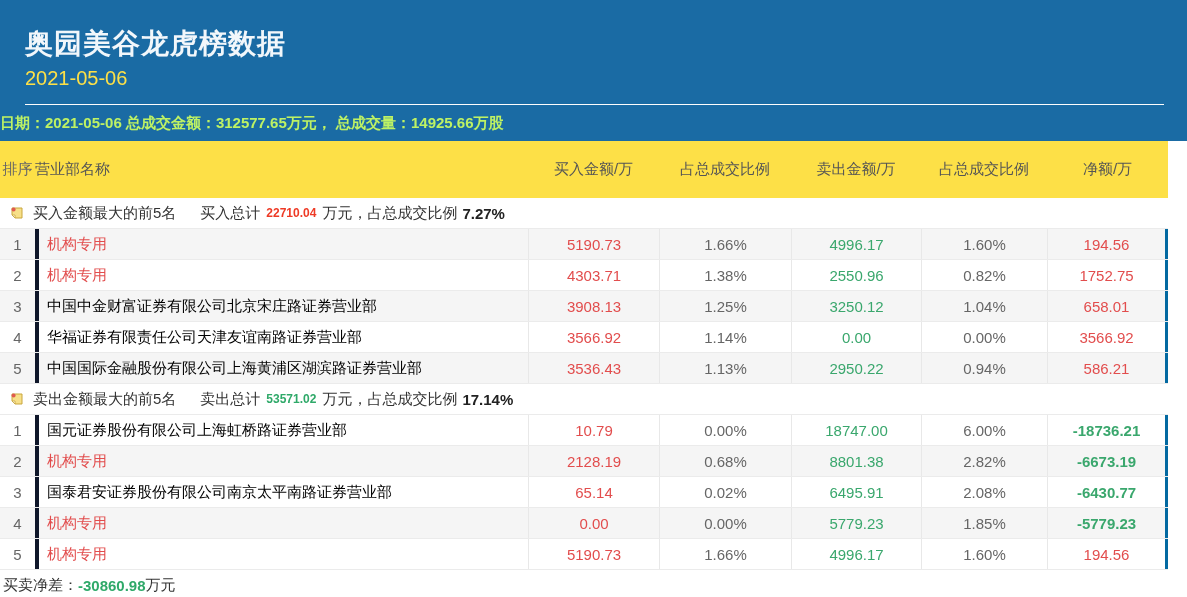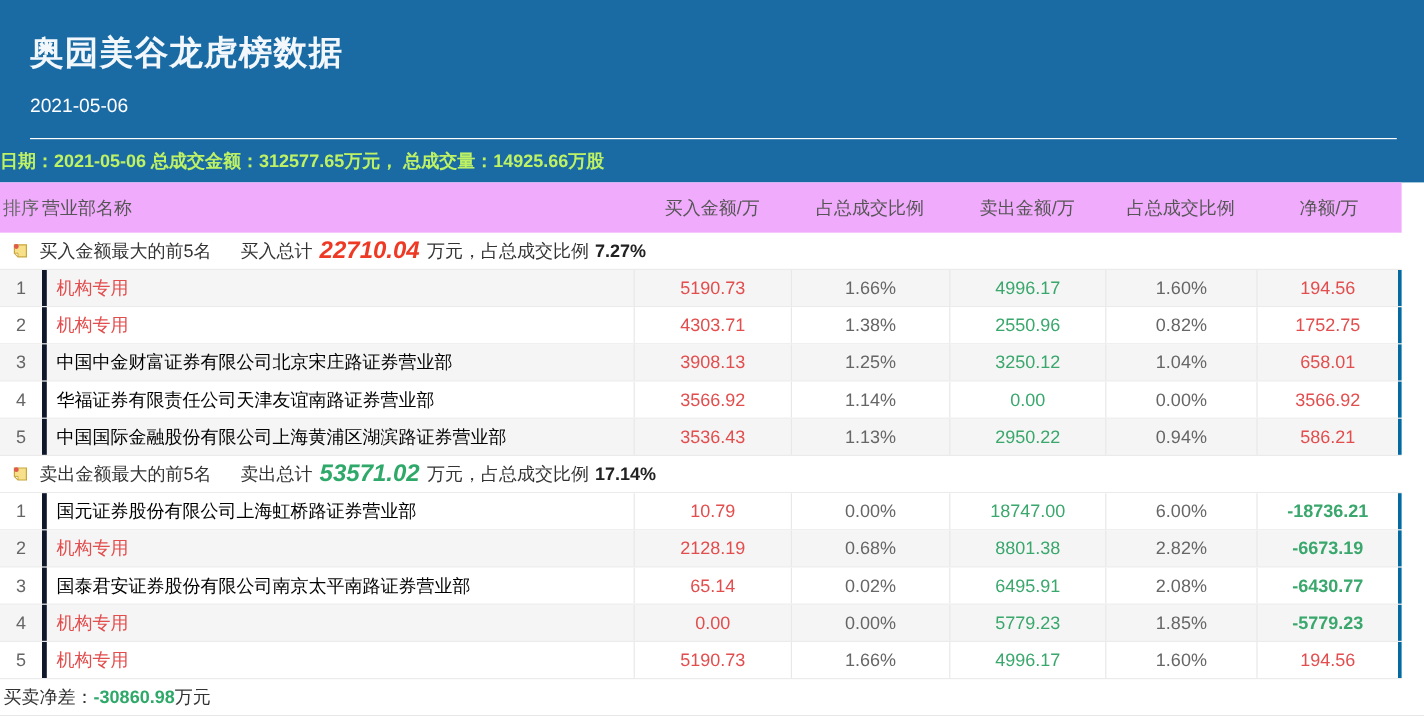--- a/index.html
+++ b/index.html
@@ -6,28 +6,28 @@
   html, body { width: 1187px; height: 597px; overflow: hidden; }
   body {
     font-family: "Liberation Sans", "DejaVu Sans", sans-serif;
     background: #fff;
     color: #333;
   }
   
   .hero { background: #1a6ba4; width: 100%; }
   .hero-top { padding: 27px 23px 0 25px; }
   .hero-title { color: #f2f7fb; font-size: 28px; font-weight: bold; line-height: 34px; letter-spacing: 1px; }
-  .hero-date { color: #ffffff; font-size: 16px; line-height: 26px; margin-top: 15px; }
+  .hero-date { color: #fde047; font-size: 20px; line-height: 26px; margin-top: 4px; }
   .hero-rule { border-top: 1px solid #fdfdfd; margin: 13px 23px 0 25px; }
   .info-bar { height: 36px; display: flex; align-items: center; 
               color: #bef264; font-size: 15px; font-weight: bold; }
   
   .table-wrap { margin-right: 19px; font-size: 15px; }
   .tr, .thead, .sec-header { display: flex; align-items: center; }
-  .thead { height: 42px; background: #f0abfc; color: #555; }
+  .thead { height: 57px; background: #fde047; color: #555; }
   .th { text-align: center; }
   .c-rank { width: 35px; flex: 0 0 35px; text-align: center; color: #666; }
   .c-name { flex: 1 1 auto; padding-left: 8px; text-align: left; overflow: hidden; white-space: nowrap; }
   .thead .c-name { text-align: left; padding-left: 0; }
   .c-n1 { width: 131px; flex: 0 0 131px; }
   .c-n2 { width: 132px; flex: 0 0 132px; }
   .c-n3 { width: 130px; flex: 0 0 130px; }
   .c-n4 { width: 126px; flex: 0 0 126px; }
   .c-n5 { width: 121px; flex: 0 0 121px; }
   .c-num { text-align: center; }
@@ -42,21 +42,21 @@
   .v-pct { color: #666; }
   .v-red { color: #e24d4d; }
   .v-green { color: #3aa76d; font-weight: bold; }
   .name-red { color: #e24d4d; }
   .name-link { color: #000000; cursor: pointer; }
   
   .sec-header { height: 31px; border-bottom: 1px solid #ebebeb; padding-left: 10px; color: #333; background: #fff; }
   .sec-header .note-ic { margin-right: 9px; display: inline-flex; }
   .sec-title { margin-right: 24px; }
   .sec-lbl { margin-right: 6px; }
-  .sec-total { font-weight: bold; font-size: 20px; margin-right: 6px; font-style: italic; }
+  .sec-total { font-weight: bold; font-size: 12px; margin-right: 6px; }
   .v-red-strong { color: #ee3a25; }
   .v-green-strong { color: #2fa969; }
   .sec-after { margin-right: 5px; }
   .sec-ratio { font-weight: bold; color: #222; }
   
   .page-footer { height: 31px; display: flex; align-items: center; padding-left: 3px;
                  font-size: 15px; color: #333; border-bottom: 1px solid #e3e3e3; }
   .page-footer .net-diff { font-weight: bold; color: #2fa969; }
 </style>
 </head>

